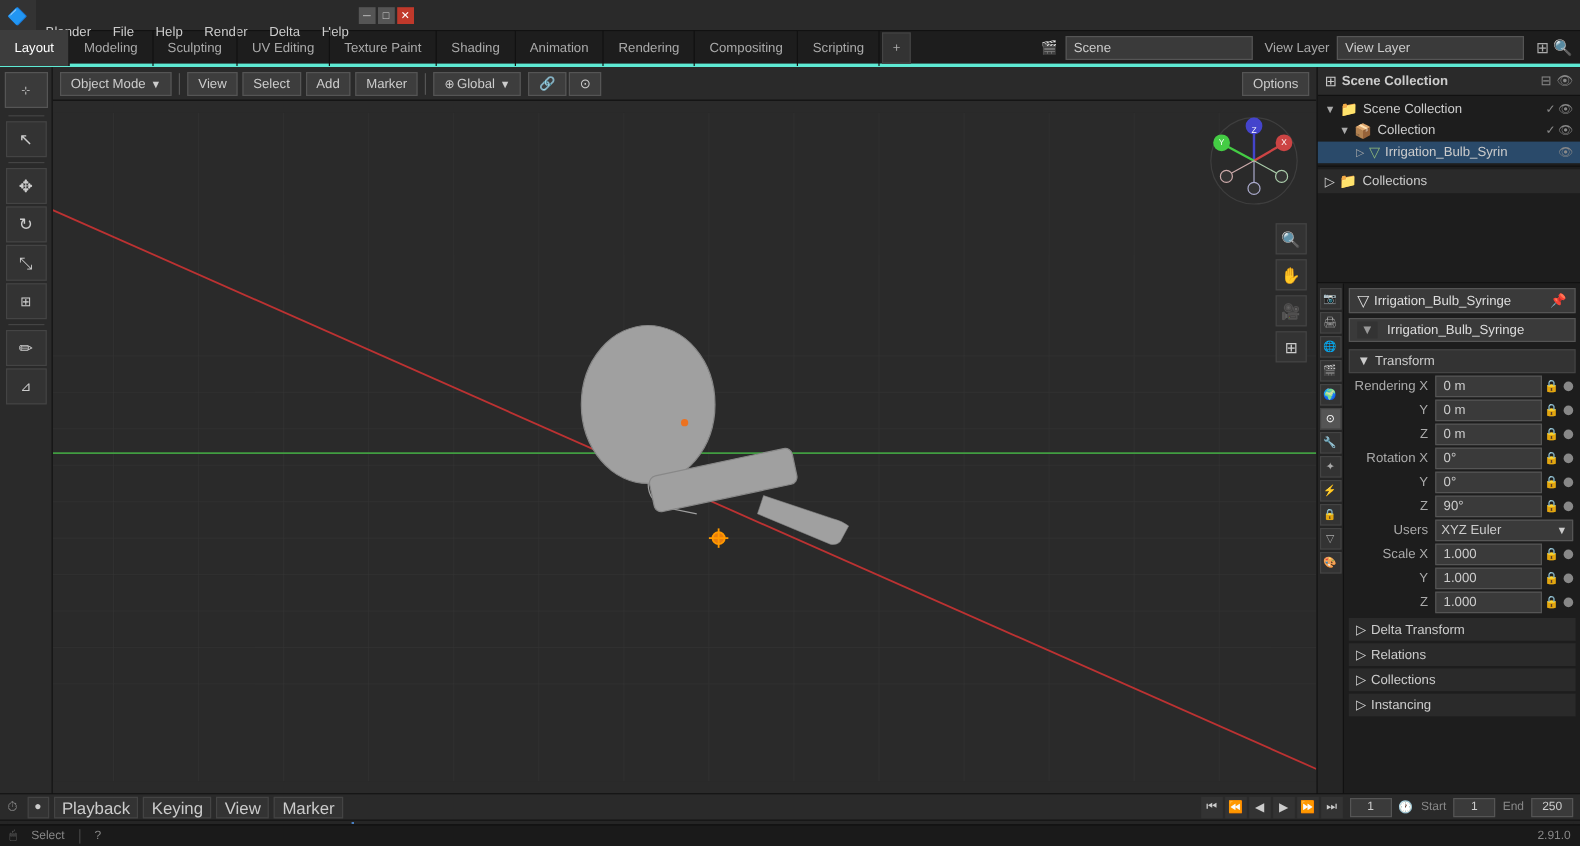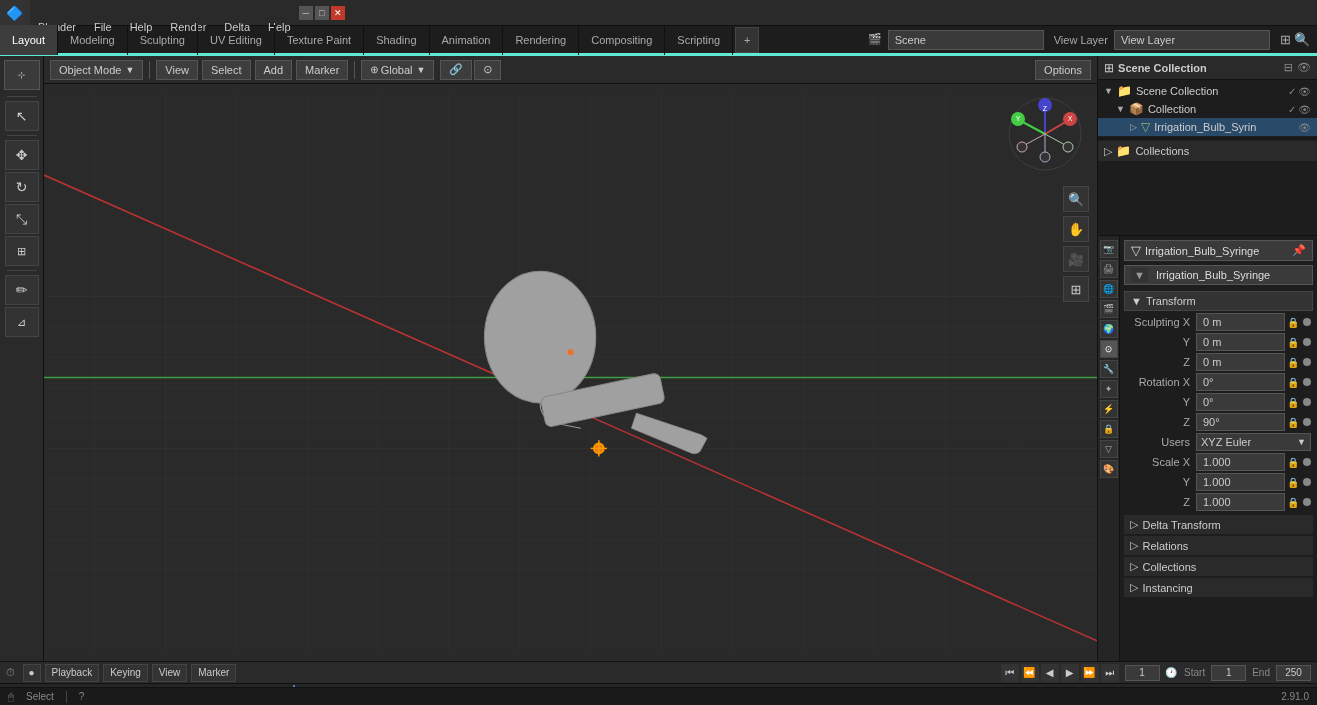--- a/index.html
+++ b/index.html
@@ -432,21 +432,21 @@
       align-items: center;
       padding: 0 6px;
       gap: 4px;
       border-bottom: 1px solid #111;
     }
     .timeline-btn {
       padding: 1px 6px;
       background: #333;
       border: 1px solid #444;
       color: #ccc;
-      font-size: 10px;
+      font-size: 14px;
       cursor: pointer;
       height: 18px;
       display: flex;
       align-items: center;
     }
     .timeline-right { margin-left: auto; display: flex; align-items: center; gap: 6px; }
     #timeline-body {
       flex: 1;
       display: flex;
       align-items: center;
@@ -791,21 +791,21 @@
           <span style="font-size:11px;color:#ddd;flex:1;padding-left:4px;">Irrigation_Bulb_Syringe</span>
         </div>
 
         <div class="prop-section">
           <div class="prop-section-header">
             <span>▼</span>
             <span>Transform</span>
           </div>
 
           <div class="prop-row">
-            <div class="prop-label">Sculpting X</div>
+            <div class="prop-label">Rendering X</div>
             <div class="prop-value">0 m</div>
             <span class="prop-lock">🔒</span>
             <span class="prop-dot"></span>
           </div>
 
           <div class="prop-row">
             <div class="prop-label">Y</div>
             <div class="prop-value">0 m</div>
             <span class="prop-lock">🔒</span>
             <span class="prop-dot"></span>

